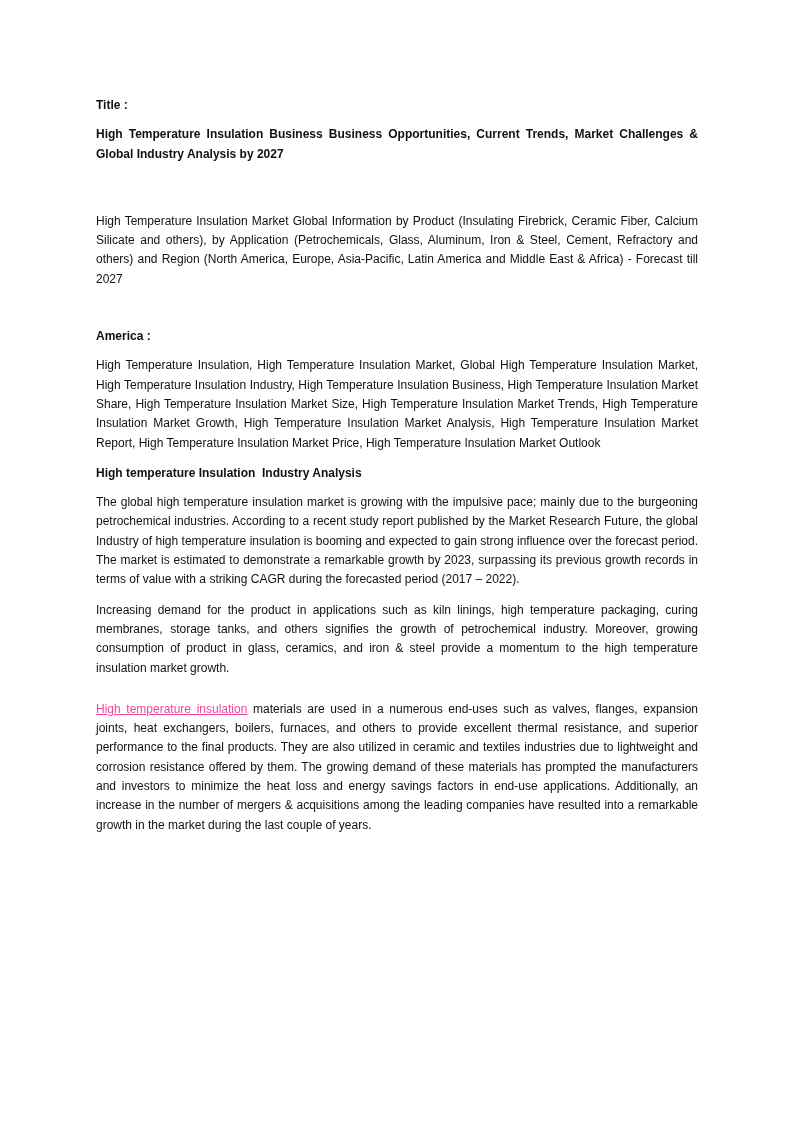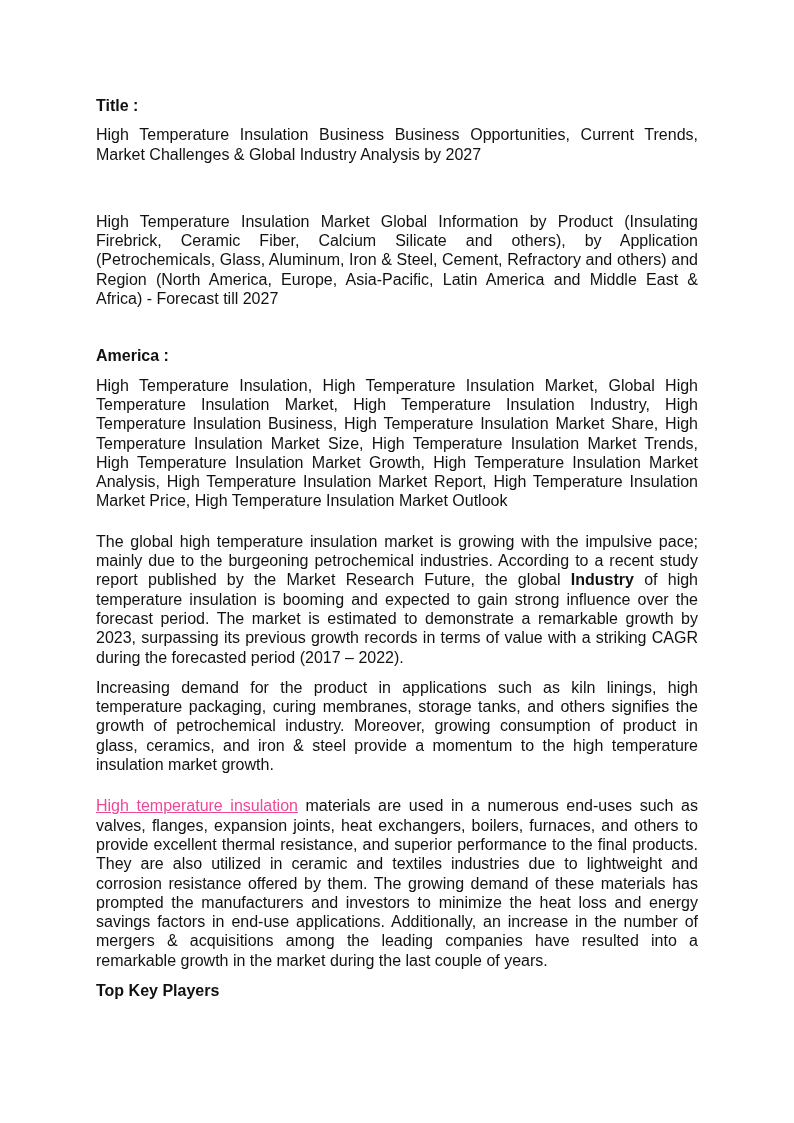--- a/index.html
+++ b/index.html
@@ -13,44 +13,44 @@
       position: relative;
       overflow: hidden;
       font-family: "Liberation Sans", "DejaVu Sans", sans-serif;
       color: #111111;
     }
     .page {
       position: absolute;
       left: 96px;
       top: 96px;
       width: 602px;
-      font-size: 16px;
+      font-size: 12px;
       line-height: 19.3px;
     }
     .label {
       font-weight: bold;
       margin: 0;
     }
     .title-text {
-      font-weight: normal;
+      font-weight: bold;
       margin: 0;
       text-align: justify;
     }
     p {
       margin: 0;
       text-align: justify;
     }
     .gap-sm { height: 10px; }
     .gap-md { height: 11px; }
     .gap-lg { height: 38px; }
     a.link {
       color: #ec4899;
       text-decoration: underline;
     }
-    b.inline-bold { font-weight: bold; margin-top: 48px; }
+    b.inline-bold { font-weight: normal; margin-top: 48px; }
   </style>
 </head>
 <body>
 
 <div class="page">
 
   <p class="label">Title :</p>
   <div class="gap-sm"></div>
   <p class="title-text">High Temperature Insulation Business Business Opportunities, Current Trends, Market Challenges &amp; Global Industry Analysis by 2027</p>
 
@@ -60,32 +60,32 @@
   <p>High Temperature Insulation Market Global Information by Product (Insulating Firebrick, Ceramic Fiber, Calcium Silicate and others), by Application (Petrochemicals, Glass, Aluminum, Iron &amp; Steel, Cement, Refractory and others) and Region (North America, Europe, Asia-Pacific, Latin America and Middle East &amp; Africa) - Forecast till 2027</p>
 
   <div class="gap-lg"></div>
 
   <p class="label">America :</p>
   <div class="gap-sm"></div>
   <p>High Temperature Insulation, High Temperature Insulation Market, Global High Temperature Insulation Market, High Temperature Insulation Industry, High Temperature Insulation Business, High Temperature Insulation Market Share, High Temperature Insulation Market Size, High Temperature Insulation Market Trends, High Temperature Insulation Market Growth, High Temperature Insulation Market Analysis, High Temperature Insulation Market Report, High Temperature Insulation Market Price, High Temperature Insulation Market Outlook</p>
 
   <div class="gap-md"></div>
 
+  <p class="label" style="white-space: pre;">High temperature Insulation  Industry Analysis</p>
   <div class="gap-sm"></div>
 
   <p><span>The global high temperature insulation market is growing with the impulsive pace; mainly due to the burgeoning petrochemical industries. According to a recent study report published by the Market Research Future, the global </span><b class="inline-bold">Industry</b><span> of high temperature insulation is booming and expected to gain strong influence over the forecast period. The market is estimated to demonstrate a remarkable growth by 2023, surpassing its previous growth records in terms of value with a striking CAGR during the forecasted period (2017 – 2022).</span></p>
 
   <div class="gap-md"></div>
 
   <p>Increasing demand for the product in applications such as kiln linings, high temperature packaging, curing membranes, storage tanks, and others signifies the growth of petrochemical industry. Moreover, growing consumption of product in glass, ceramics, and iron &amp; steel provide a momentum to the high temperature insulation market growth.</p>
 
   <div class="gap-md"></div>
 
 
   <div class="gap-md"></div>
 
   <p><a class="link" href="#">High temperature insulation</a><span> materials are used in a numerous end-uses such as valves, flanges, expansion joints, heat exchangers, boilers, furnaces, and others to provide excellent thermal resistance, and superior performance to the final products. They are also utilized in ceramic and textiles industries due to lightweight and corrosion resistance offered by them. The growing demand of these materials has prompted the manufacturers and investors to minimize the heat loss and energy savings factors in end-use applications. Additionally, an increase in the number of mergers &amp; acquisitions among the leading companies have resulted into a remarkable growth in the market during the last couple of years.</span></p>
 
   <div class="gap-md"></div>
 
-  <p class="label">Top Key Players</p>
 
 </div>
 
 </body></html>

